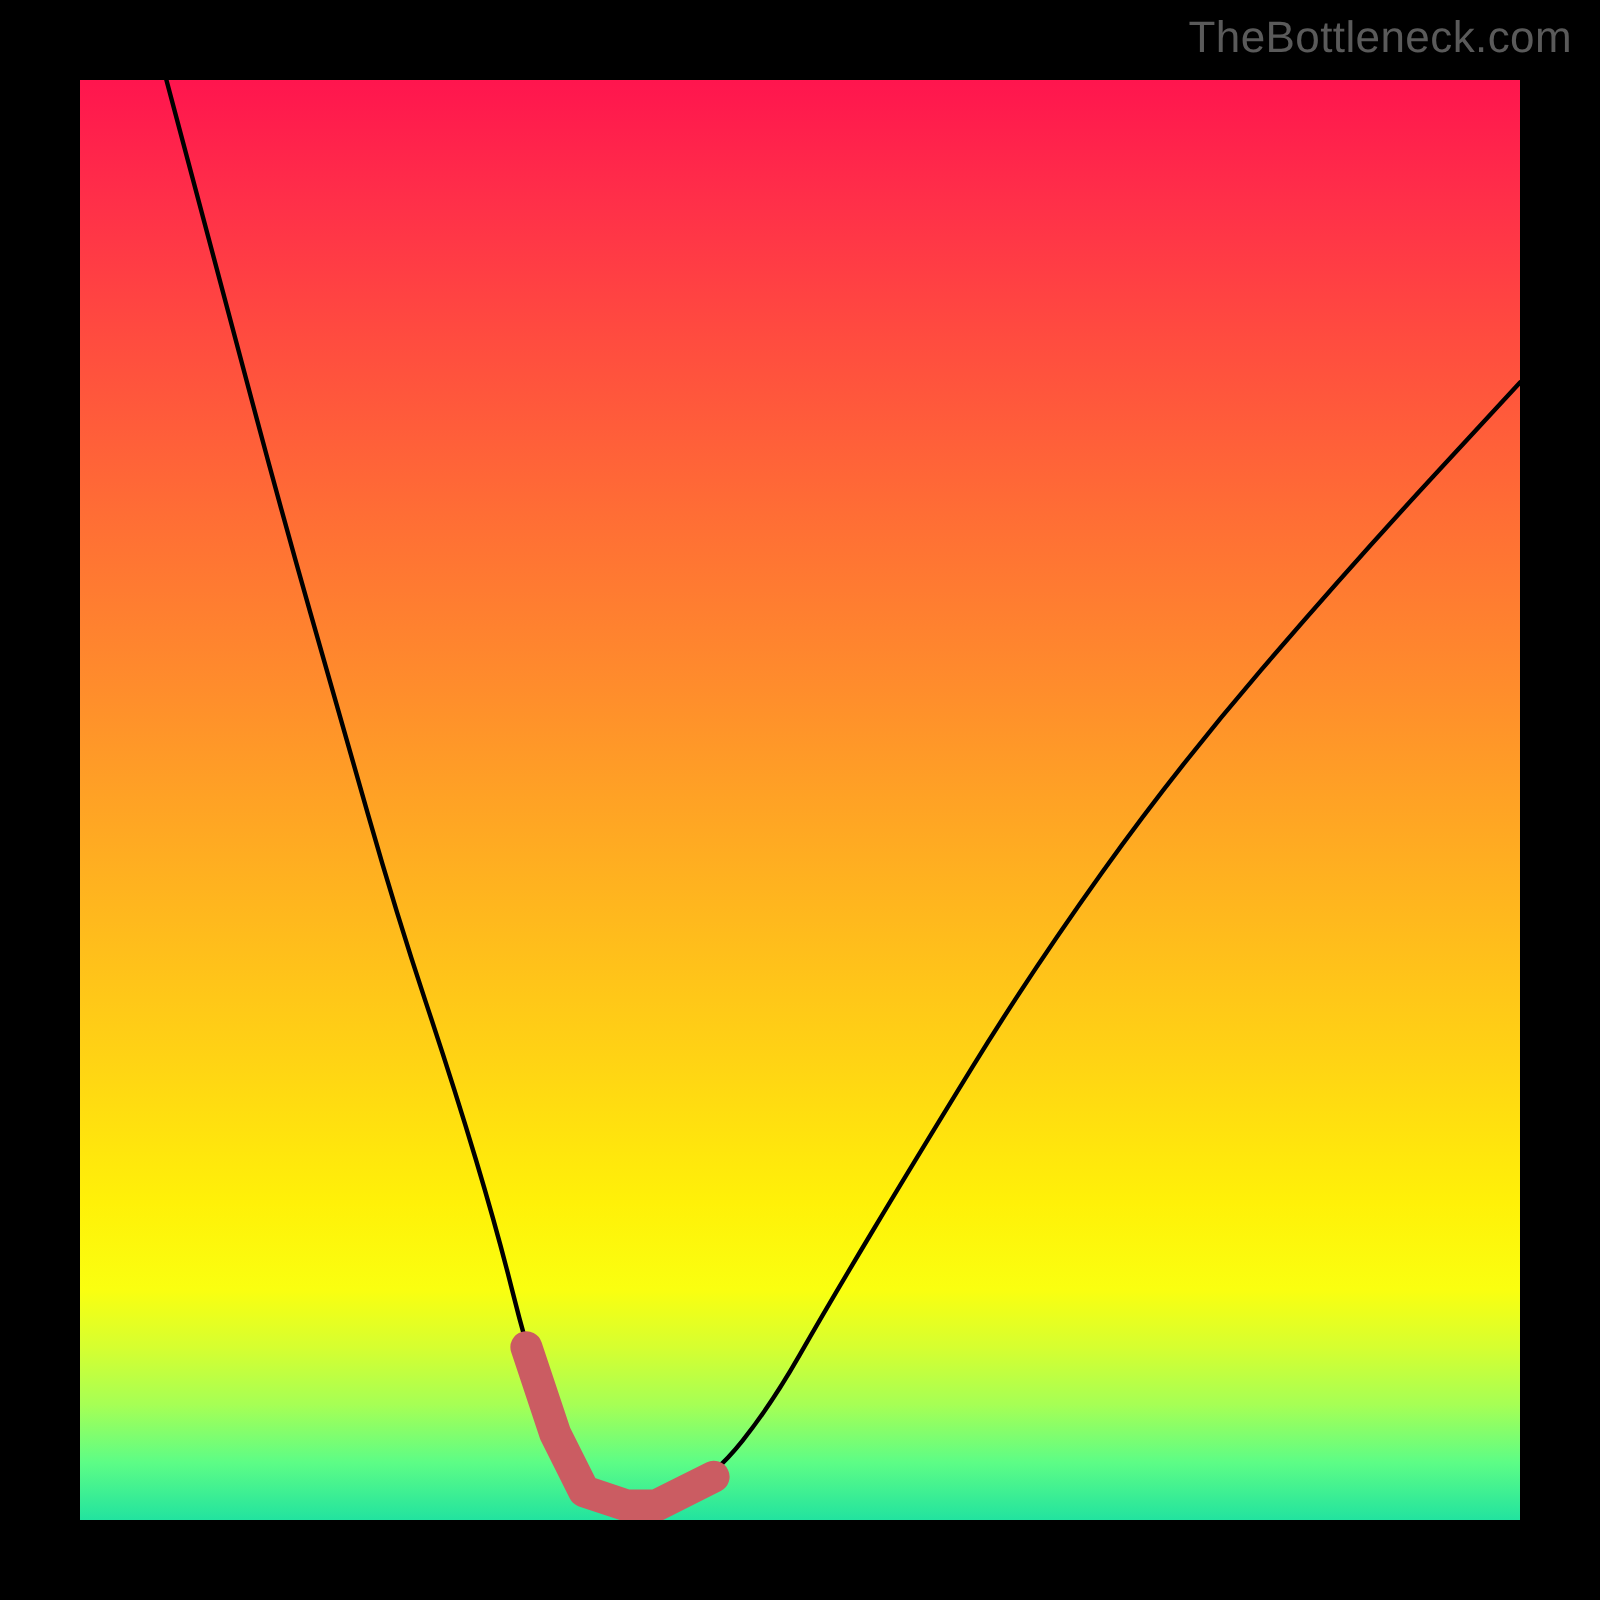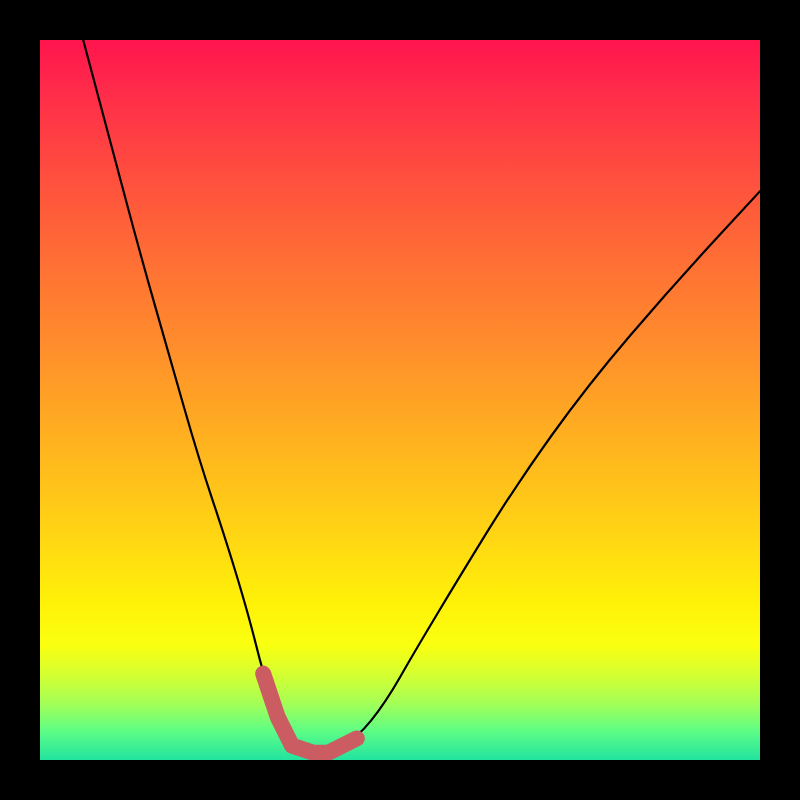--- a/index.html
+++ b/index.html
@@ -76,14 +76,15 @@
 
   <div class="plot-area">
 
     <svg class="curve" viewBox="0 0 720 720" preserveAspectRatio="none">
       <path id="thin-path" class="thin-curve" d="M 43.199999999999996 0 Q 72 108 86.4 162.00000000000003 Q 100.80000000000001 216.00000000000006 115.2 266.4 Q 129.6 316.79999999999995 144 367.2 Q 158.4 417.6 172.8 460.8 Q 187.20000000000002 504 198 540 Q 208.79999999999998 576 216 604.8 Q 223.2 633.6 230.4 655.2 Q 237.60000000000002 676.8 244.8 691.2 Q 251.99999999999997 705.6 262.8 709.2 Q 273.6 712.8 280.8 712.8 Q 288 712.8 302.4 705.5999999999999 Q 316.8 698.4 331.2 680.4 Q 345.59999999999997 662.4 360 637.2 Q 374.40000000000003 612 396 576 Q 417.59999999999997 540 446.4 493.2 Q 475.20000000000005 446.4 511.20000000000005 396 Q 547.2 345.59999999999997 590.4000000000001 295.19999999999993 Q 633.6 244.79999999999995 676.8 197.99999999999994 T 720 151.19999999999993"></path>
       <path id="valley-path" class="thick-valley" d="M 223.2 633.6 L 237.60000000000002 676.8 L 251.99999999999997 705.6 L 273.6 712.8 L 288 712.8 L 316.8 698.4"></path>
     </svg>
 
   </div>
 
+  <div class="watermark">TheBottleneck.com</div>
 
 </div>
 
 </body></html>

